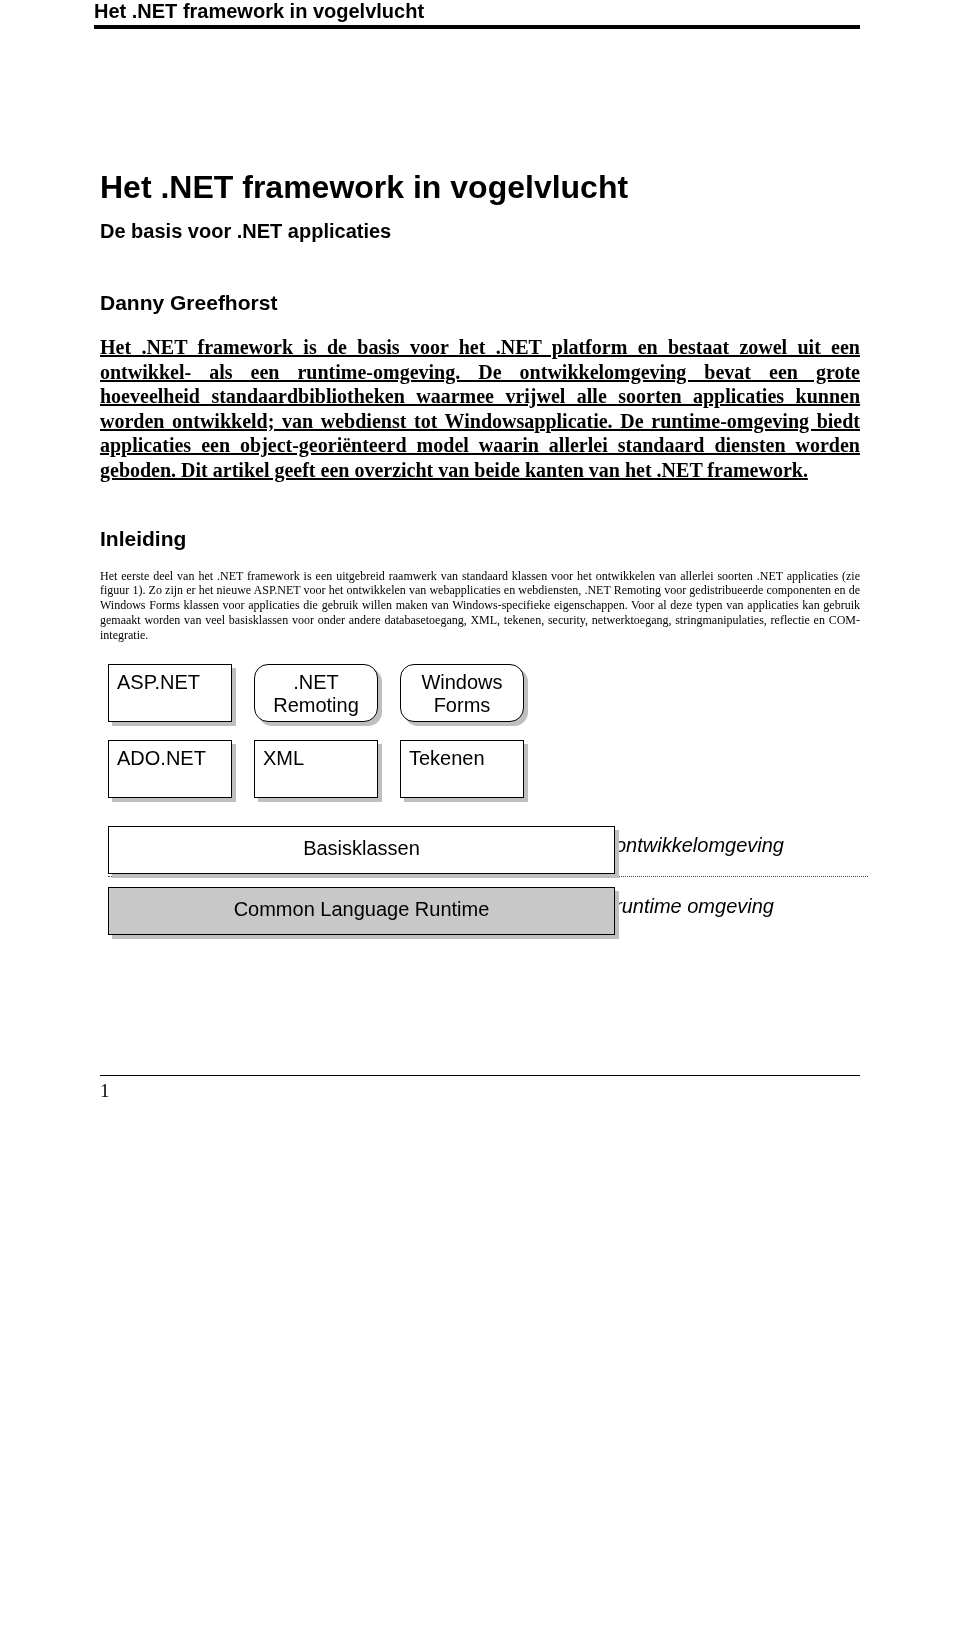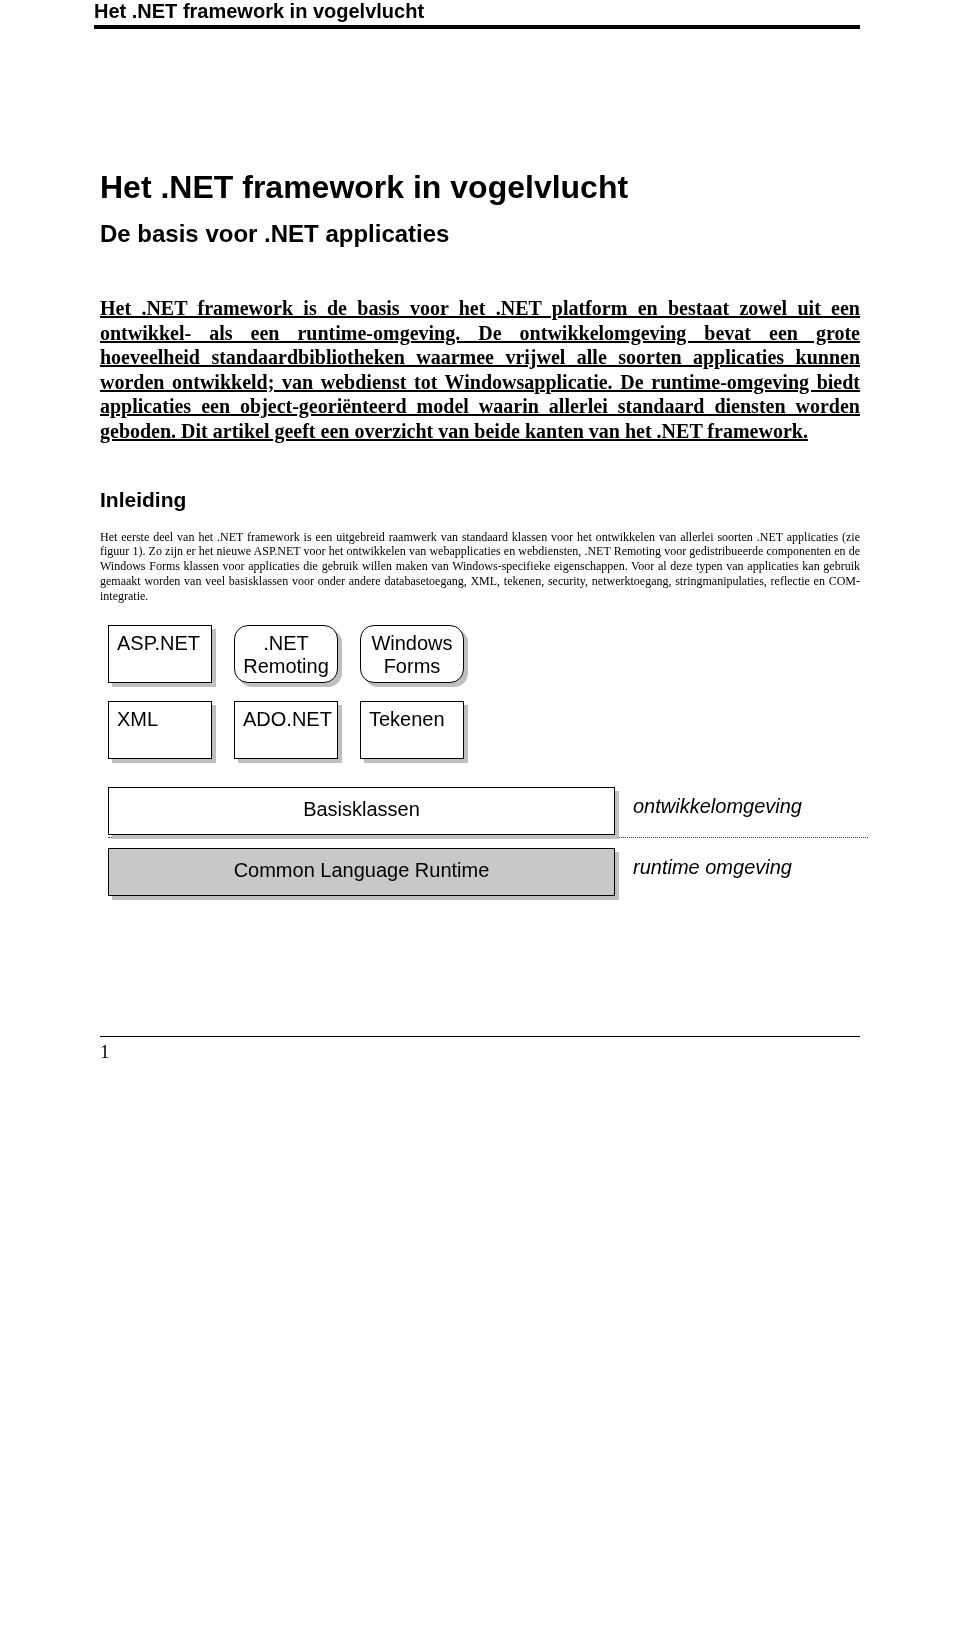--- a/index.html
+++ b/index.html
@@ -30,21 +30,21 @@
 
   .title {
     font-family: Arial, Helvetica, sans-serif;
     font-weight: bold;
     font-size: 32px;
     margin: 0 0 14px 0;
   }
   .subtitle {
     font-family: Arial, Helvetica, sans-serif;
     font-weight: bold;
-    font-size: 24px;
+    font-size: 20px;
     margin: 0 0 48px 0;
   }
   .author {
     font-family: Arial, Helvetica, sans-serif;
     font-weight: bold;
     font-size: 21px;
     margin: 0 0 20px 0;
   }
   .abstract {
     font-family: "Times New Roman", Times, serif;
@@ -84,36 +84,35 @@
   }
   .diag-box {
     position: relative;
     border: 1.5px solid #000;
     background: #fff;
     box-shadow: 4px 4px 0 #bfbfbf;
     box-sizing: border-box;
     padding: 6px 8px;
     line-height: 1.15;
   }
-  .diag-box.small { width: 104px; height: 58px; }
+  .diag-box.small { width: 124px; height: 58px; }
   .diag-box.small.centered { text-align: center; border-radius: 14px; }
   .diag-box.wide { width: 507px; height: 48px; text-align: center; padding-top: 10px; }
   .diag-box.wide.gray { background: #c8c8c8; }
 
   .dashed-line {
     width: 760px;
     border-bottom: 1px dotted #444;
     margin: 2px 0 10px 0;
   }
   .diag-annot {
     font-family: Arial, Helvetica, sans-serif;
     font-style: italic;
     font-size: 20px;
     padding-top: 8px;
-    margin-left: 18px;
   }
   .diag-bottom-row {
     display: flex;
     align-items: flex-start;
   }
 
   .footer-area {
     margin-top: 140px;
   }
   .footer-rule {
@@ -135,36 +134,37 @@
 <div class="rh-outer">
   <div class="running-header">Het .NET framework in vogelvlucht</div>
 </div>
 
 <div class="page">
   <div class="spacer-lg"></div>
 
   <h1 class="title">Het .NET framework in vogelvlucht</h1>
   <h2 class="subtitle">De basis voor .NET applicaties</h2>
 
+  <div class="author">Danny Greefhorst</div>
 
   <p class="abstract">Het .NET framework is de basis voor het .NET platform en bestaat zowel uit een ontwikkel- als een runtime-omgeving. De ontwikkelomgeving bevat een grote hoeveelheid standaardbibliotheken waarmee vrijwel alle soorten applicaties kunnen worden ontwikkeld; van webdienst tot Windowsapplicatie. De runtime-omgeving biedt applicaties een object-georiënteerd model waarin allerlei standaard diensten worden geboden. Dit artikel geeft een overzicht van beide kanten van het .NET framework.</p>
 
   <div class="section-heading">Inleiding</div>
 
   <p class="body-para">Het eerste deel van het .NET framework is een uitgebreid raamwerk van standaard klassen voor het ontwikkelen van allerlei soorten .NET applicaties (zie figuur 1). Zo zijn er het nieuwe ASP.NET voor het ontwikkelen van webapplicaties en webdiensten, .NET Remoting voor gedistribueerde componenten en de Windows Forms klassen voor applicaties die gebruik willen maken van Windows-specifieke eigenschappen. Voor al deze typen van applicaties kan gebruik gemaakt worden van veel basisklassen voor onder andere databasetoegang, XML, tekenen, security, netwerktoegang, stringmanipulaties, reflectie en COM-integratie.</p>
 
   <div class="diagram">
     <div class="diag-row">
       <div class="diag-box small">ASP.NET</div>
       <div class="diag-box small centered">.NET Remoting</div>
       <div class="diag-box small centered">Windows Forms</div>
     </div>
     <div class="diag-row">
+      <div class="diag-box small">ADO.NET</div>
       <div class="diag-box small">XML</div>
-      <div class="diag-box small">ADO.NET</div>
       <div class="diag-box small">Tekenen</div>
     </div>
 
     <div style="height:10px;"></div>
 
     <div class="diag-bottom-row">
       <div class="diag-box wide">Basisklassen</div>
       <div class="diag-annot">ontwikkelomgeving</div>
     </div>
 

